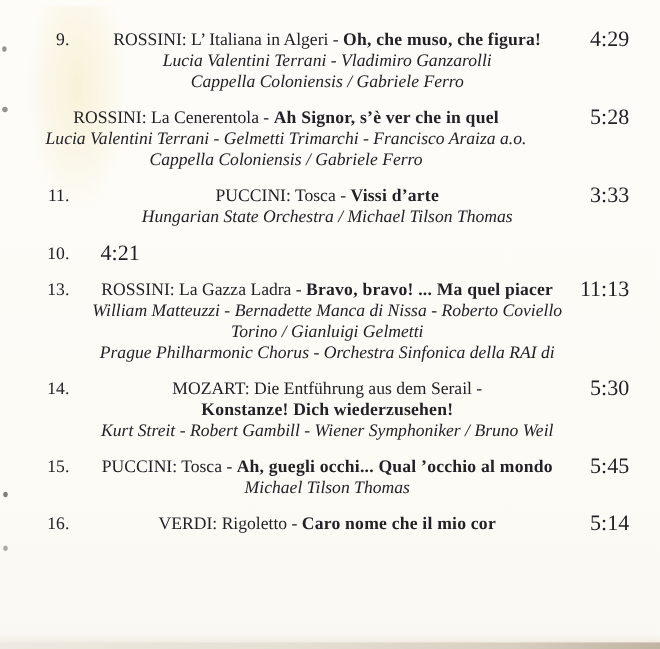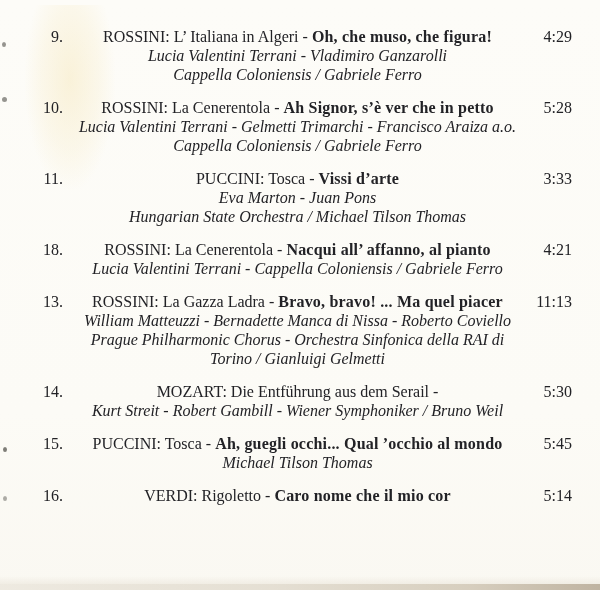--- a/index.html
+++ b/index.html
@@ -95,21 +95,21 @@
     font-weight: bold;
     letter-spacing: 0.2px;
   }
   .perf {
     font-style: italic;
   }
   .dur {
     flex: 0 0 52px;
     width: 52px;
     text-align: right;
-    font-size: 16px;
+    font-size: 20px;
     line-height: 19px;
   }
 </style>
 </head>
 <body>
 
 <div class="page">
 
   <div class="scan-stain"></div>
   <div class="speck s1"></div>
@@ -123,63 +123,58 @@
       <div class="num">9.</div>
       <div class="tbody">
         <div class="title-line"><span>ROSSINI: L’ Italiana in Algeri - </span><span class="bold">Oh, che muso, che figura!</span></div>
         <div class="perf">Lucia Valentini Terrani - Vladimiro Ganzarolli</div>
         <div class="perf">Cappella Coloniensis / Gabriele Ferro</div>
       </div>
       <div class="dur">4:29</div>
     </div>
 
     <div class="track">
-      <div class="num">10.</div>
       <div class="tbody">
-        <div class="title-line"><span>ROSSINI: La Cenerentola - </span><span class="bold">Ah Signor, s’è ver che in petto</span></div>
+        <div class="title-line"><span>ROSSINI: La Cenerentola - </span><span class="bold">Ah Signor, s’è ver che in quel</span></div>
         <div class="perf">Lucia Valentini Terrani - Gelmetti Trimarchi - Francisco Araiza a.o.</div>
         <div class="perf">Cappella Coloniensis / Gabriele Ferro</div>
       </div>
       <div class="dur">5:28</div>
     </div>
 
     <div class="track">
       <div class="num">11.</div>
       <div class="tbody">
         <div class="title-line"><span>PUCCINI: Tosca - </span><span class="bold">Vissi d’arte</span></div>
-        <div class="perf">Eva Marton - Juan Pons</div>
         <div class="perf">Hungarian State Orchestra / Michael Tilson Thomas</div>
       </div>
       <div class="dur">3:33</div>
     </div>
 
     <div class="track">
-      <div class="num">18.</div>
-      <div class="tbody">
-        <div class="title-line"><span>ROSSINI: La Cenerentola - </span><span class="bold">Nacqui all’ affanno, al pianto</span></div>
-        <div class="perf">Lucia Valentini Terrani - Cappella Coloniensis / Gabriele Ferro</div>
-      </div>
+      <div class="num">10.</div>
       <div class="dur">4:21</div>
     </div>
 
     <div class="track">
       <div class="num">13.</div>
       <div class="tbody">
         <div class="title-line"><span>ROSSINI: La Gazza Ladra - </span><span class="bold">Bravo, bravo! ... Ma quel piacer</span></div>
         <div class="perf">William Matteuzzi - Bernadette Manca di Nissa - Roberto Coviello</div>
+        <div class="perf">Torino / Gianluigi Gelmetti</div>
         <div class="perf">Prague Philharmonic Chorus - Orchestra Sinfonica della RAI di</div>
-        <div class="perf">Torino / Gianluigi Gelmetti</div>
       </div>
       <div class="dur">11:13</div>
     </div>
 
     <div class="track">
       <div class="num">14.</div>
       <div class="tbody">
         <div class="title-line"><span>MOZART: Die Entführung aus dem Serail -</span></div>
+        <div class="title-line2">Konstanze! Dich wiederzusehen!</div>
         <div class="perf">Kurt Streit - Robert Gambill - Wiener Symphoniker / Bruno Weil</div>
       </div>
       <div class="dur">5:30</div>
     </div>
 
     <div class="track">
       <div class="num">15.</div>
       <div class="tbody">
         <div class="title-line"><span>PUCCINI: Tosca - </span><span class="bold">Ah, guegli occhi... Qual ’occhio al mondo</span></div>
         <div class="perf">Michael Tilson Thomas</div>

